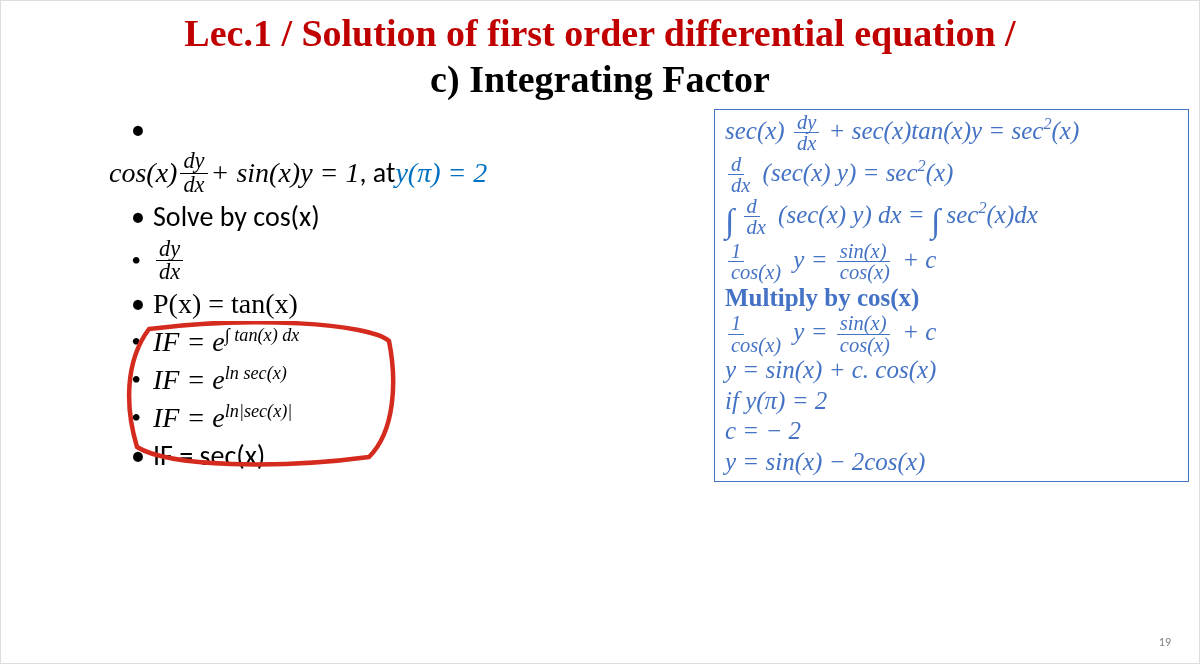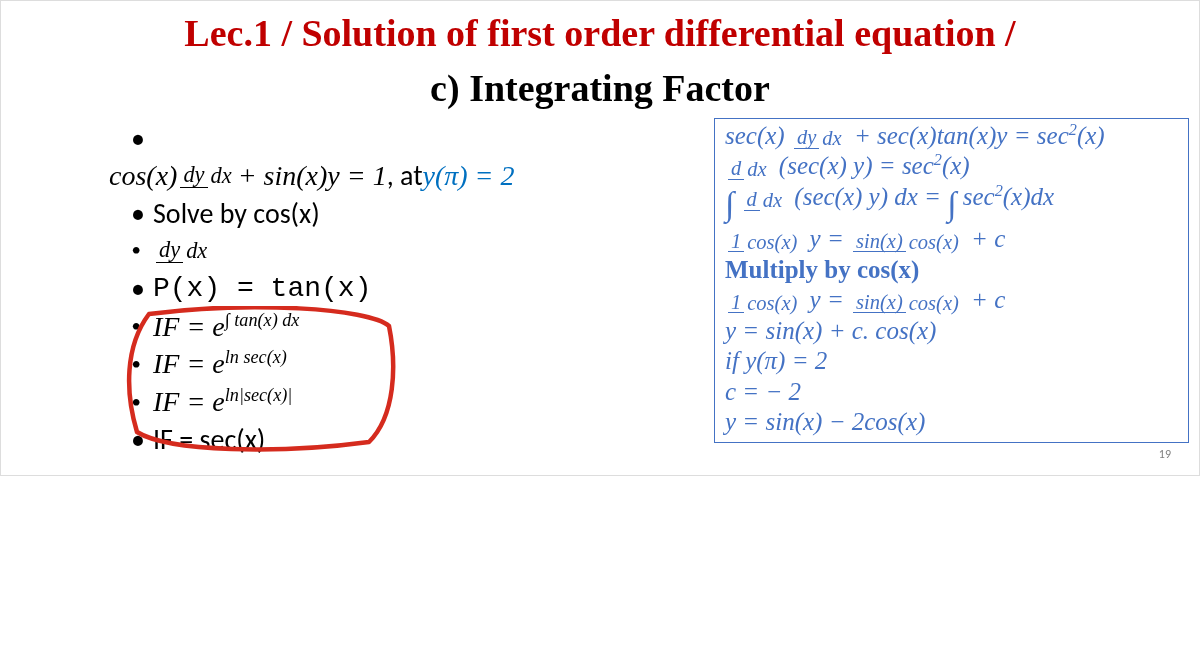--- a/index.html
+++ b/index.html
@@ -1,25 +1,25 @@
 <!DOCTYPE html>
 <html><head>
 <meta charset="utf-8">
 <style>
   html,body{margin:0;padding:0;width:1200px;height:664px;background:#fff;font-family:"Times New Roman",serif;color:#000;overflow:hidden}
-  .page{position:relative;width:1200px;height:476px;box-sizing:border-box;padding:6px 10px 0 10px;border:1px solid #ddd}
+  .page{position:relative;width:1200px;height:664px;box-sizing:border-box;padding:6px 10px 0 10px;border:1px solid #ddd}
   .title1{color:#c00000;font-size:38px;font-weight:bold;text-align:center;line-height:1.1;margin-top:6px}
-  .title2{color:#000;font-size:38px;font-weight:bold;text-align:center;line-height:1.1;margin-top:13px;margin-bottom:8px}
+  .title2{color:#000;font-size:38px;font-weight:bold;text-align:center;line-height:1.1;margin-top:4px;margin-bottom:8px}
   .cols{display:flex;align-items:flex-start;width:100%}
   .left{flex:1;min-width:0;padding:0 8px 0 120px;font-family:"Segoe UI","Calibri",sans-serif;color:#000}
   .left .row{display:flex;align-items:center;font-size:28px;line-height:1.2;margin:4px 0;white-space:nowrap}
   .left .bullet{width:22px;flex:0 0 22px;text-align:left}
   .left .eq{font-family:"Cambria Math","Times New Roman",serif;font-style:italic}
   .left .blue{color:#0070c0}
-  .frac{display:inline-flex;flex-direction:row;align-items:flex-end;vertical-align:middle;font-family:"Cambria Math","Times New Roman",serif;font-style:italic;line-height:1}
+  .frac{display:inline-flex;flex-direction:column;align-items:flex-start;vertical-align:middle;font-family:"Cambria Math","Times New Roman",serif;font-style:italic;line-height:1}
   .frac .n{padding:0 3px;border-bottom:1.4px solid currentColor;font-size:0.8em}
   .frac .d{padding:0 3px;font-size:0.8em}
   sup{font-size:0.65em}
   .circle{position:relative}
   .circle svg.anno{position:absolute;left:-12px;top:-4px;pointer-events:none}
   .right{flex:0 0 475px;border:1.6px solid #4472c4;box-sizing:border-box;padding:2px 9px 4px 10px;font-family:"Cambria Math","Times New Roman",serif;color:#4472c4;font-style:italic;font-size:25px;line-height:1.22;position:relative}
   .right .r{white-space:nowrap;margin:0}
   .right .frac .n{border-bottom:1.4px solid #4472c4}
   .slidenum{position:absolute;right:28px;bottom:14px;font-family:"Calibri",sans-serif;font-size:12px;color:#7f7f7f;font-style:normal}
   .intsym{font-size:1.35em;vertical-align:-0.28em}
@@ -63,21 +63,21 @@
       <div class="row eq">
         <span class="bullet">•</span>
         <span class="frac eqsp">
           <span class="n">dy</span>
           <span class="d">dx</span>
         </span>
       </div>
 
       <div class="row">
         <span class="bullet">•</span>
-          <span style="font-family:Liberation Mono, monospace">P(x) = tan(x)</span>
+          <span style="font-family:Liberation Serif, serif">P(x) = tan(x)</span>
       </div>
 
       <div class="circle">
         <svg class="anno" width="320" height="148" viewBox="0 0 320 148">
           <path d="M 30 8 C 130 -5, 250 2, 270 20 C 278 60, 276 110, 250 136 C 160 148, 50 146, 18 126 C 6 86, 6 40, 30 8 Z" fill="none" stroke="#d52b1e" stroke-width="4.5" stroke-linejoin="round" stroke-linecap="round"></path>
         </svg>
 
         <div class="row eq">
           <span class="bullet">•</span>
           <span><span>IF = e</span><sup>∫ tan(x) dx</sup></span>

